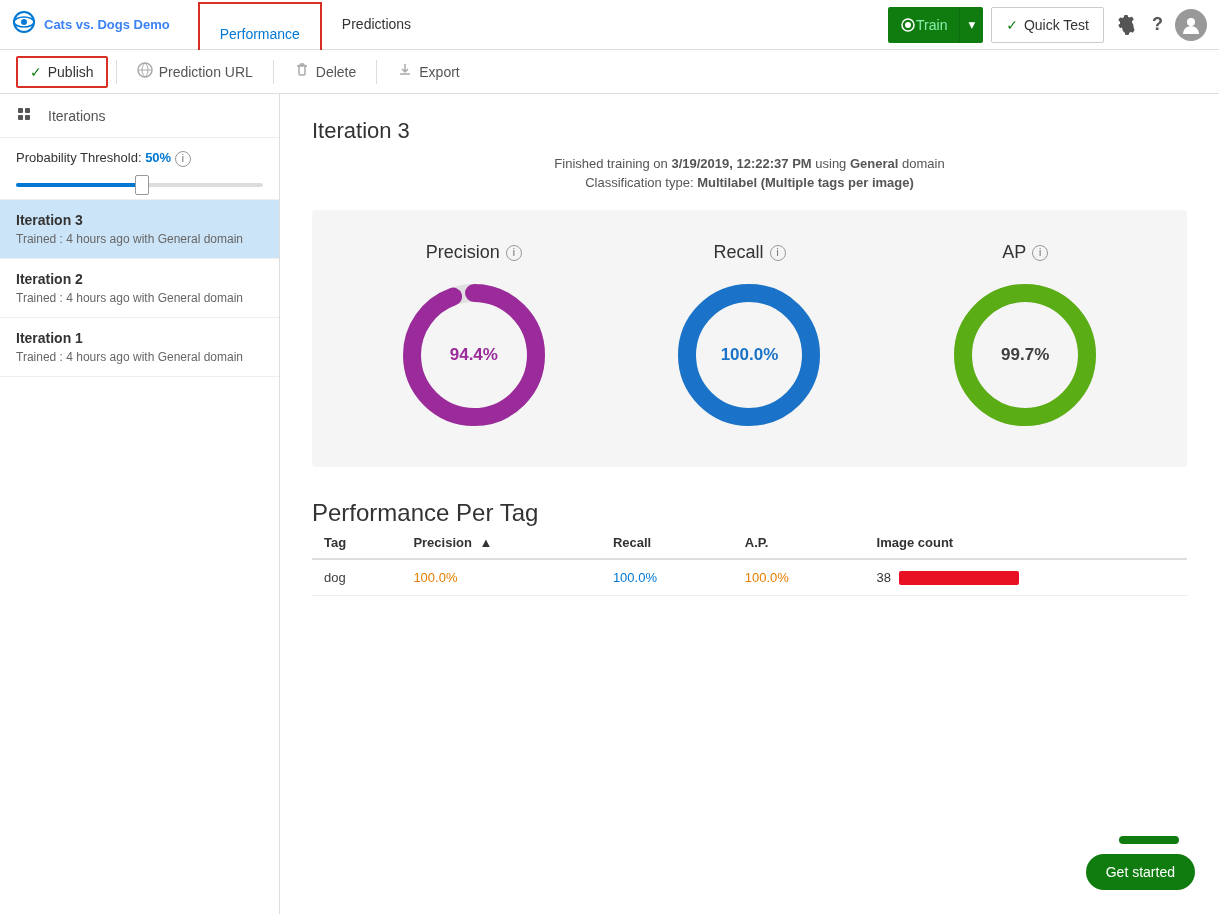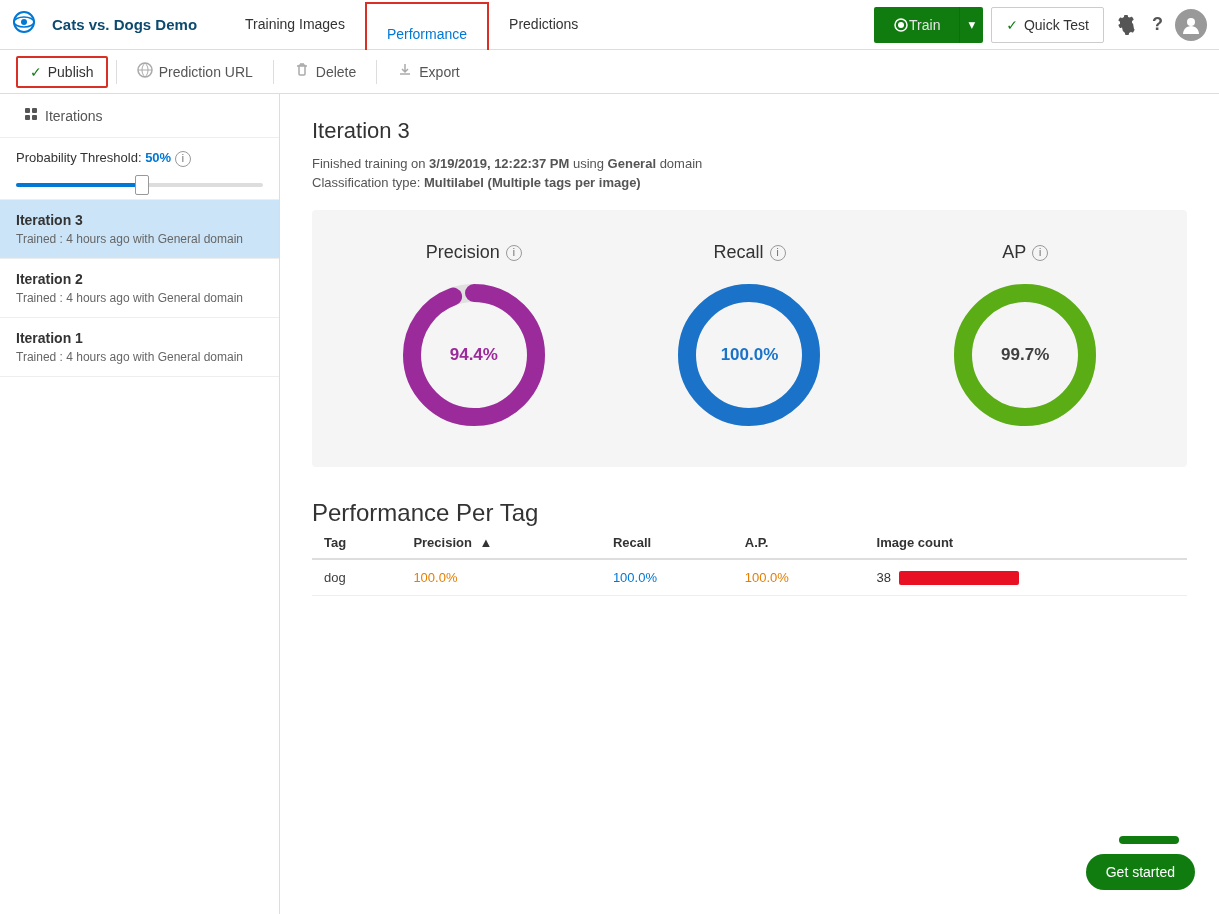--- a/index.html
+++ b/index.html
@@ -1,58 +1,58 @@
 <!DOCTYPE html>
 <html><head>
   <meta charset="utf-8">
   <style>
     * { box-sizing: border-box; margin: 0; padding: 0; }
     body { font-family: 'Segoe UI', Arial, sans-serif; font-size: 14px; color: #333; background: #fff; width: 1219px; height: 914px; overflow: hidden; }
 
     
     .header { display: flex; align-items: center; height: 50px; background: #fff; border-bottom: 1px solid #ddd; padding: 0 12px; gap: 8px; }
-    .header-logo { display: flex; align-items: center; gap: 16px; font-weight: 600; font-size: 15px; color: #0c4a6e; margin-right: 20px; }
+    .header-logo { display: flex; align-items: center; gap: 8px; font-weight: 600; font-size: 13px; color: #3b82f6; margin-right: 20px; }
     .nav-tabs { display: flex; align-items: center; gap: 0; flex: 1; }
     .nav-tab { padding: 0 20px; height: 50px; display: flex; align-items: center; font-size: 14px; color: #333; cursor: pointer; border-bottom: 2px solid transparent; }
     .nav-tab.active { color: #0078d4; border-bottom: 2px solid #0078d4; font-weight: 500; border: 2px solid #d93025; border-bottom: none; height: 48px; margin-top: 2px; }
     .header-actions { display: flex; align-items: center; gap: 8px; }
     .btn-train-arrow { background: #107c10; color: #fff; border: none; border-left: 1px solid #0e6e0e; border-radius: 0 2px 2px 0; padding: 6px 8px; cursor: pointer; height: 36px; }
     .btn-quick-test { background: #fff; color: #333; border: 1px solid #ccc; border-radius: 2px; padding: 6px 14px; cursor: pointer; display: flex; align-items: center; gap: 6px; font-size: 14px; height: 36px; }
     .btn-train-group { display: flex; }
-    .btn-train-main { background: #107c10; color: #e5e5e5; border: none; border-radius: 2px 0 0 2px; padding: 6px 19px; cursor: pointer; display: flex; align-items: center; font-size: 14px; height: 36px; }
+    .btn-train-main { background: #107c10; color: #86efac; border: none; border-radius: 2px 0 0 2px; padding: 6px 12px; cursor: pointer; display: flex; align-items: center; font-size: 14px; height: 36px; }
     .icon-btn { background: none; border: none; cursor: pointer; font-size: 18px; color: #555; padding: 4px; display: flex; align-items: center; }
     .avatar { width: 32px; height: 32px; border-radius: 50%; background: #999; display: flex; align-items: center; justify-content: center; color: #fff; font-size: 14px; cursor: pointer; }
 
     
     .toolbar { display: flex; align-items: center; height: 44px; border-bottom: 1px solid #ddd; padding: 0 16px; gap: 4px; }
     .toolbar-btn { display: flex; align-items: center; gap: 6px; padding: 6px 12px; border: 2px solid #d93025; border-radius: 2px; cursor: pointer; font-size: 14px; color: #333; background: #fff; }
     .toolbar-btn.active-publish { border: 2px solid #d93025; }
     .toolbar-btn-plain { display: flex; align-items: center; gap: 6px; padding: 6px 12px; border: none; cursor: pointer; font-size: 14px; color: #555; background: #fff; }
     .toolbar-divider { width: 1px; height: 24px; background: #ddd; margin: 0 4px; }
 
     
     .main-layout { display: flex; height: calc(914px - 94px); }
 
     
     .sidebar { width: 280px; min-width: 280px; border-right: 1px solid #ddd; overflow-y: auto; background: #fff; }
-    .sidebar-header { padding: 12px 23px; font-size: 14px; color: #555; display: flex; align-items: center; gap: 6px; border-bottom: 1px solid #eee; }
+    .sidebar-header { padding: 12px 16px; font-size: 14px; color: #555; display: flex; align-items: center; gap: 16px; border-bottom: 1px solid #eee; }
     .threshold-section { padding: 12px 16px; border-bottom: 1px solid #eee; }
     .threshold-label { font-size: 13px; color: #333; margin-bottom: 16px; }
     .slider-track { width: 100%; height: 4px; background: #ddd; border-radius: 2px; position: relative; margin-top: 4px; }
     .slider-thumb { width: 14px; height: 20px; background: #fff; border: 1px solid #999; border-radius: 2px; position: absolute; top: -8px; left: 48%; cursor: pointer; }
     .slider-fill { height: 4px; background: #0078d4; border-radius: 2px; width: 50%; }
     .iteration-item { padding: 12px 16px; cursor: pointer; border-bottom: 1px solid #eee; }
     .iteration-item.active { background: #cce4f7; }
     .iteration-title { font-weight: 600; font-size: 14px; color: #333; margin-bottom: 4px; }
     .iteration-subtitle { font-size: 12px; color: #666; }
 
     
     .content { flex: 1; overflow-y: auto; padding: 24px 32px; }
     .iteration-heading { font-size: 22px; font-weight: 300; color: #333; margin-bottom: 12px; }
-    .iteration-meta { font-size: 13px; color: #555; margin-bottom: 4px; }
+    .iteration-meta { font-size: 13px; color: #555; margin-bottom: 4px; text-align: center; }
     .metrics-section { background: #f5f5f5; border-radius: 4px; padding: 32px 24px; margin-top: 20px; display: flex; justify-content: space-around; align-items: center; }
     .metric-card { display: flex; flex-direction: column; align-items: center; gap: 12px; }
     .metric-title { font-size: 18px; color: #333; display: flex; align-items: center; gap: 6px; }
     .info-icon { display: inline-flex; align-items: center; justify-content: center; width: 16px; height: 16px; border-radius: 50%; border: 1px solid #999; font-size: 10px; color: #666; cursor: pointer; }
     .donut-wrap { position: relative; width: 160px; height: 160px; }
     .donut-label { position: absolute; top: 50%; left: 50%; transform: translate(-50%, -50%); font-size: 17px; font-weight: 600; }
 
     
     .perf-section { margin-top: 32px; }
     .perf-title { font-size: 24px; font-weight: 400; color: #333; }
@@ -78,23 +78,20 @@
       <svg width="24" height="24" viewBox="0 0 24 24" fill="none">
         <circle cx="12" cy="12" r="10" stroke="#0078d4" stroke-width="2"></circle>
         <ellipse cx="12" cy="12" rx="10" ry="5" stroke="#0078d4" stroke-width="1.5"></ellipse>
         <circle cx="12" cy="12" r="3" fill="#0078d4"></circle>
       </svg>
     </span>
     <span>Cats vs. Dogs Demo</span>
   </div>
 
   <nav class="nav-tabs">
-    <div class="nav-tab">
-      <span>Training Images</span>
-    </div>
     <div class="nav-tab active" style="border:2px solid #d93025; border-bottom:none; padding-top:14px;">
       <span>Performance</span>
     </div>
     <div class="nav-tab">
       <span>Predictions</span>
     </div>
   </nav>
 
   <div class="header-actions">
     <div class="btn-train-group">

